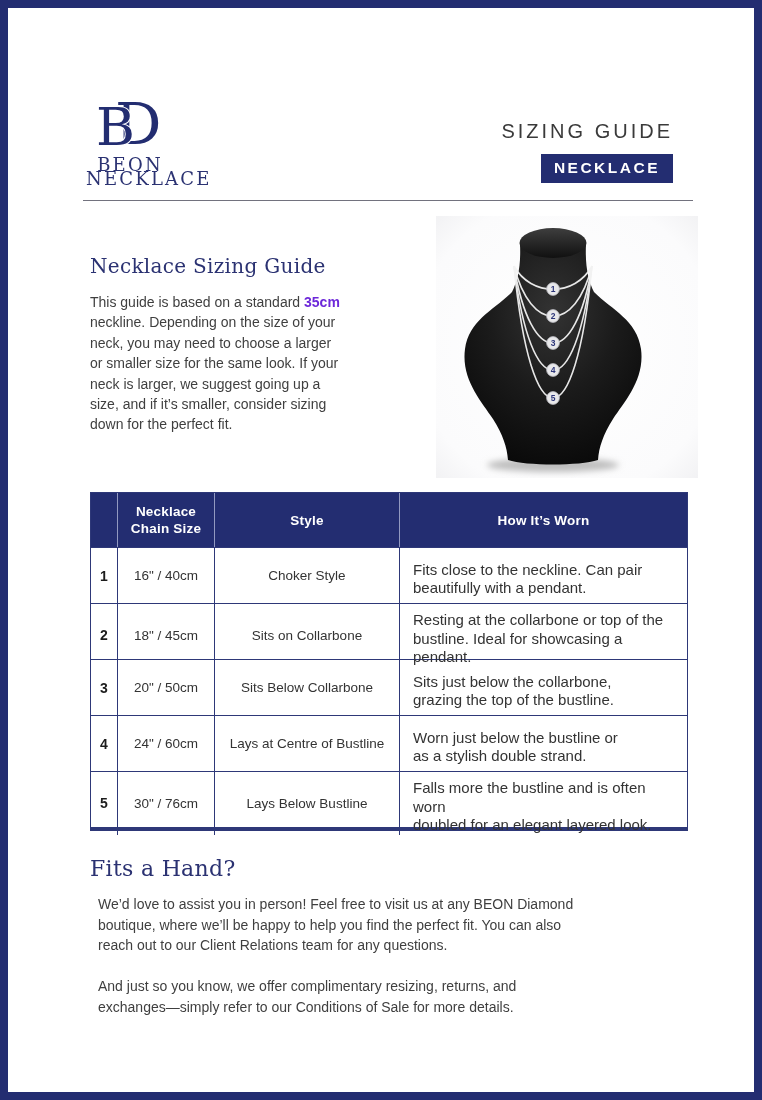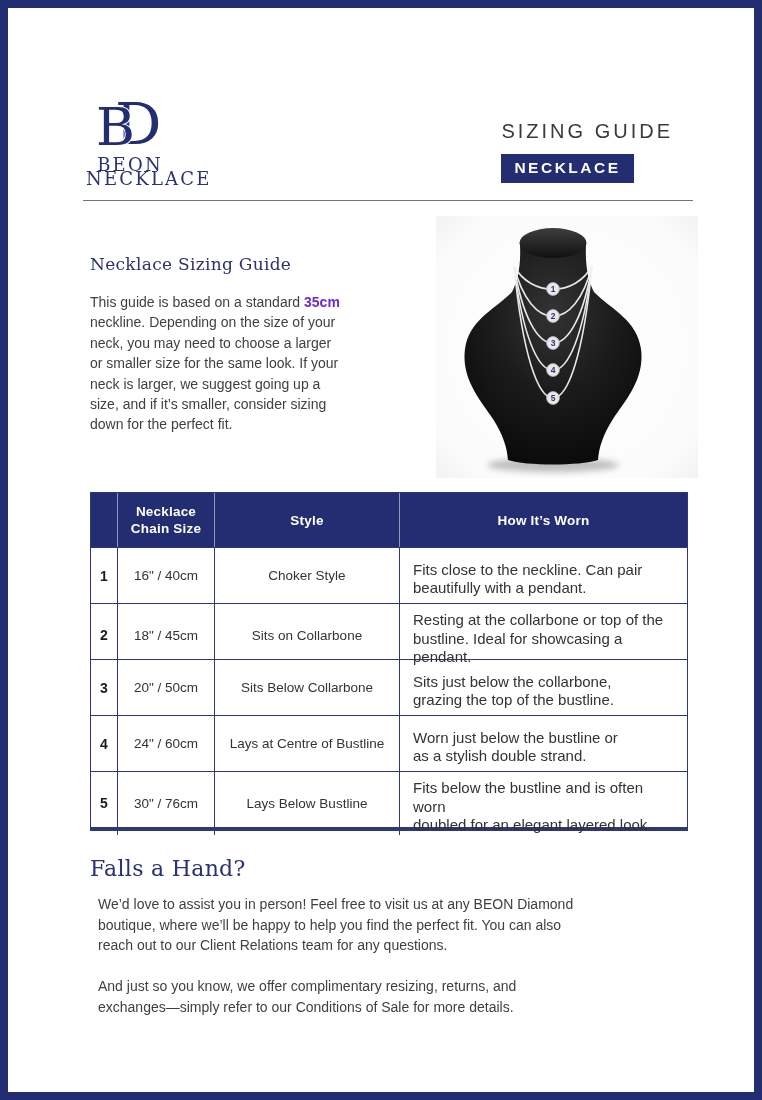--- a/index.html
+++ b/index.html
@@ -7,29 +7,29 @@
   .page {
     position:relative; width:762px; height:1100px;
     border:8px solid #232d71; background:#ffffff; overflow:hidden;
     font-family:"Liberation Sans", sans-serif;
   }
   
   .logo { position:absolute; left:78px; top:80px; width:88px; text-align:center; }
   .monogram { display:block; margin:0 auto; }
   .brand-name { font-family:"DejaVu Serif", serif; color:#2b3272; font-size:18px; letter-spacing:2.2px; line-height:14px; }
   
-  .header-right { position:absolute; right:81px; top:112px; }
+  .header-right { position:absolute; right:81px; top:112px; text-align:right; }
   .sizing-title { font-size:20px; letter-spacing:3px; color:#3a3a3a; font-weight:400; }
   .necklace-badge { margin-top:11px; display:inline-block; background:#232d71; color:#ffffff;
     font-size:15.5px; font-weight:bold; letter-spacing:2.5px; padding:5px 13px 6px; }
   
   .divider { position:absolute; left:75px; top:192px; width:610px; height:1px; background:#72727e; }
   
   .intro-heading { position:absolute; left:82px; top:246px; font-family:"DejaVu Serif", serif;
-    font-size:17px; color:#2b3272; letter-spacing:0.3px; }
+    font-size:20px; color:#2b3272; letter-spacing:0.3px; }
   .intro-body { position:absolute; left:82px; top:284px; width:330px; font-size:14px;
     line-height:20.4px; color:#3f3f3f; white-space:pre-line; }
   .intro-body strong { font-weight:700; color:#6d28d9; }
   
   .bust { position:absolute; left:428px; top:208px; }
   
   .size-table { position:absolute; left:82px; top:484px; width:598px;
     border:1px solid #2e3878; border-bottom-width:4px; background:#ffffff; }
   .t-row { display:grid; grid-template-columns:27px 97px 185px 1fr; }
   .t-head { background:#232d71; height:54px; }
@@ -170,26 +170,26 @@
         <div class="cell num">4</div>
         <div class="cell">24" / 60cm</div>
         <div class="cell">Lays at Centre of Bustline</div>
         <div class="cell worn">Worn just below the bustline or
 as a stylish double strand.</div>
       </div>
       <div class="t-row">
         <div class="cell num">5</div>
         <div class="cell">30" / 76cm</div>
         <div class="cell">Lays Below Bustline</div>
-        <div class="cell worn">Fits below the bustline and is often worn
+        <div class="cell worn">Falls more the bustline and is often worn
 doubled for an elegant layered look.</div>
       </div>
     </div>
   </div>
 
-  <div class="help-heading">Falls a Hand?</div>
+  <div class="help-heading">Fits a Hand?</div>
   <div class="help-para p1">We’d love to assist you in person! Feel free to visit us at any BEON Diamond
 boutique, where we’ll be happy to help you find the perfect fit. You can also
 reach out to our Client Relations team for any questions.</div>
   <div class="help-para p2">And just so you know, we offer complimentary resizing, returns, and
 exchanges—simply refer to our Conditions of Sale for more details.</div>
 
 </div>
 
 </body></html>

